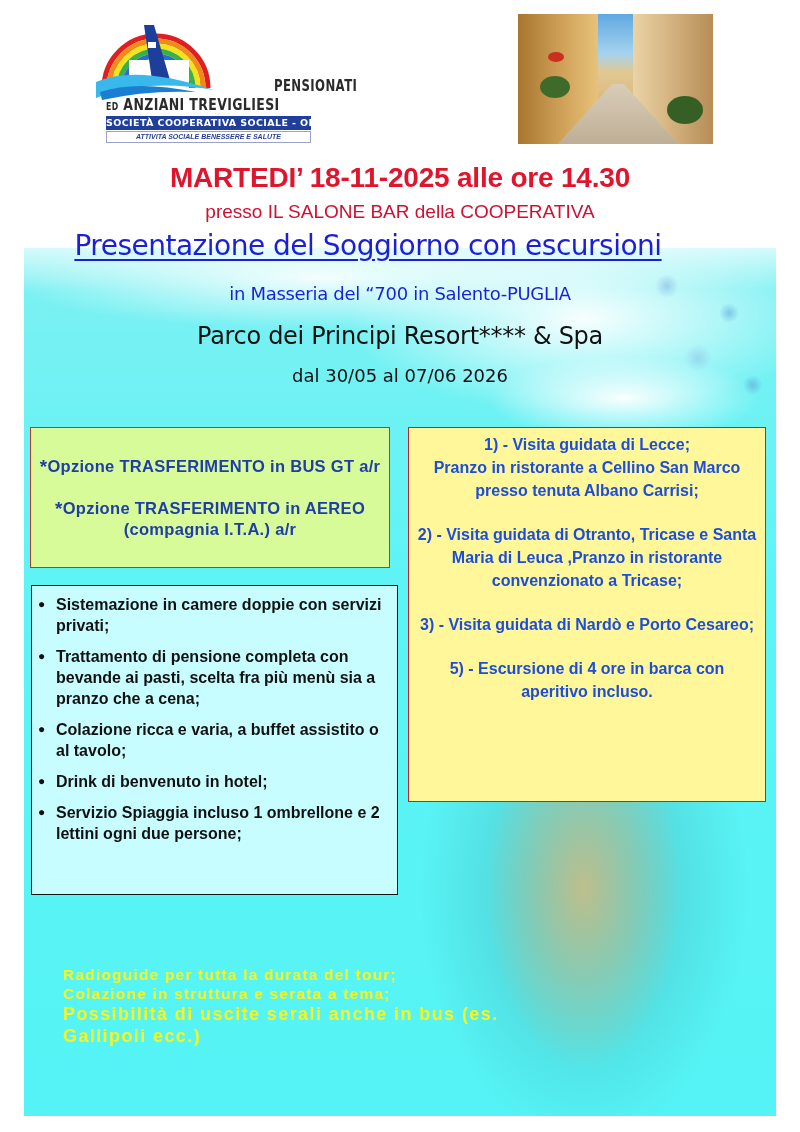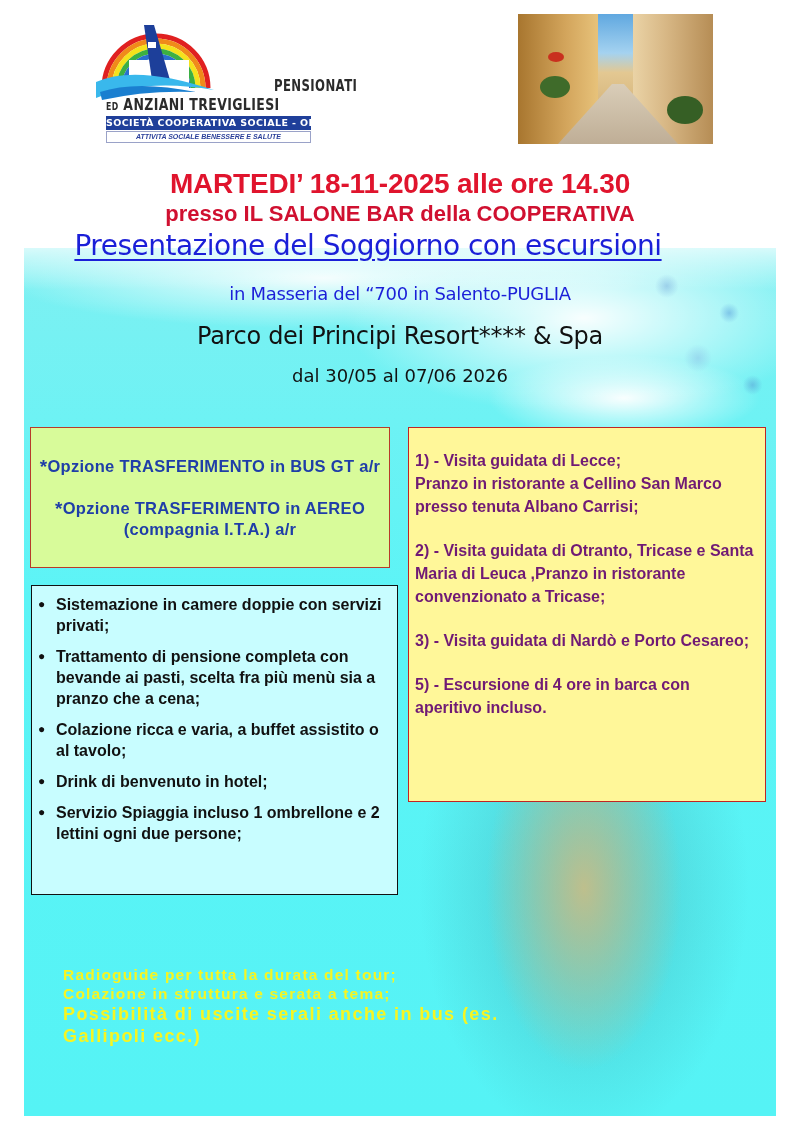--- a/index.html
+++ b/index.html
@@ -74,26 +74,26 @@
     position: absolute; left: 40px; bottom: 0; width: 120px; height: 60px;
     background: linear-gradient(180deg, #d9cdb8 0%, #bfae96 100%);
     clip-path: polygon(45% 0, 55% 0, 100% 100%, 0 100%);
   }
   .photo .plant1 { position: absolute; left: 22px; top: 62px; width: 30px; height: 22px; background: #3f6b2a; border-radius: 50%; }
   .photo .plant2 { position: absolute; right: 10px; top: 82px; width: 36px; height: 28px; background: #365f25; border-radius: 50%; }
   .photo .flowers { position: absolute; left: 30px; top: 38px; width: 16px; height: 10px; background: #c9301e; border-radius: 50%; }
 
   
   .h-date {
-    position: absolute; left: 0; width: 800px; top: 168px; text-align: center;
+    position: absolute; left: 0; width: 800px; top: 162px; text-align: center;
     color: #e0142d; font-weight: bold; font-size: 28px; letter-spacing: -0.2px;
   }
   .h-place {
     position: absolute; left: 0; width: 800px; top: 201px; text-align: center;
-    color: #d01030; font-weight: bold; font-size: 22px;
+    color: #d01030; font-weight: normal; font-size: 19px;
   }
   .h-pres {
     position: absolute; left: 0; width: 736px; top: 229px; text-align: center;
     color: #1b1fd8; font-family: "DejaVu Sans", sans-serif; font-size: 28px; text-decoration: underline;
     text-decoration-thickness: 2px; text-underline-offset: 4px; letter-spacing: -0.5px; z-index: 2;
   }
   .h-masseria {
     position: absolute; left: 0; width: 800px; top: 283px; text-align: center;
     color: #1b1fd8; font-family: "DejaVu Sans", sans-serif; font-size: 18px; letter-spacing: -0.3px; z-index: 2;
   }
@@ -122,22 +122,23 @@
     color: #111; font-weight: bold; font-size: 16px; line-height: 21px;
     padding: 8px 8px 0 6px;
   }
   .box-blue ul { margin: 0; padding: 0; list-style: none; }
   .box-blue li { position: relative; padding-left: 18px; margin-bottom: 10px; }
   .box-blue li .bullet { position: absolute; left: 0; top: 0; font-size: 12px; }
 
   .box-yellow {
     position: absolute; left: 408px; top: 427px; width: 358px; height: 375px;
     background: #fff799; border: 1.5px solid #c02424; box-sizing: border-box;
-    color: #701a75; font-weight: bold; font-size: 16px; line-height: 23px;
-    padding: 21px 6px 0 6px;
+    color: #1d4ed8; font-weight: bold; font-size: 16px; line-height: 23px;
+    padding: 5px 6px 0 6px;
+    text-align: center;
   }
   .box-yellow p { margin: 0; }
   .box-yellow .gap { height: 21px; }
 
   .bottom-notes {
     position: absolute; left: 63px; top: 965px; color: #f7f521; font-weight: bold; z-index: 2;
   }
   .bottom-notes .n1, .bottom-notes .n2 { font-size: 15.5px; letter-spacing: 1.2px; line-height: 19px; }
   .bottom-notes .n3 { font-size: 18px; letter-spacing: 1.4px; line-height: 22px; width: 520px; }
 </style>

